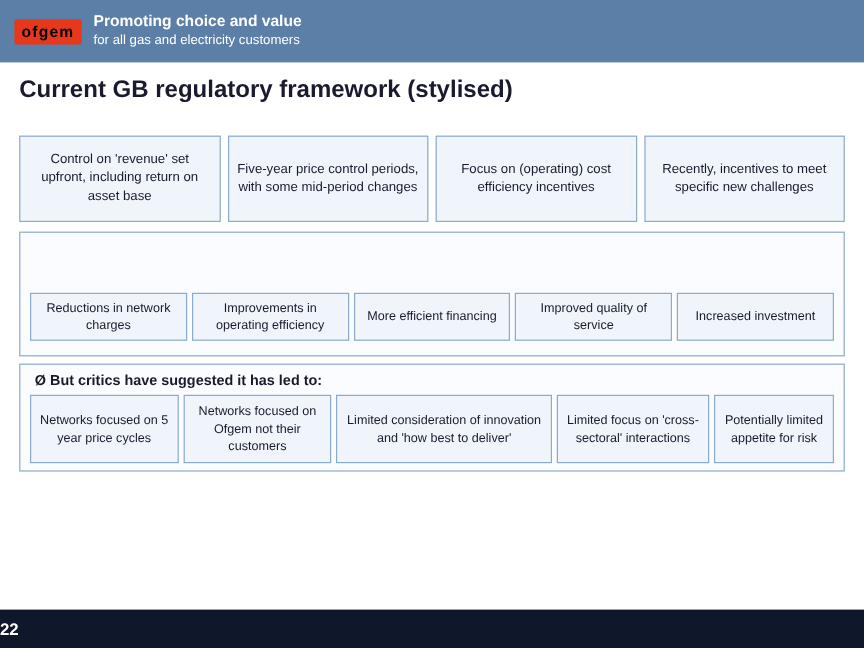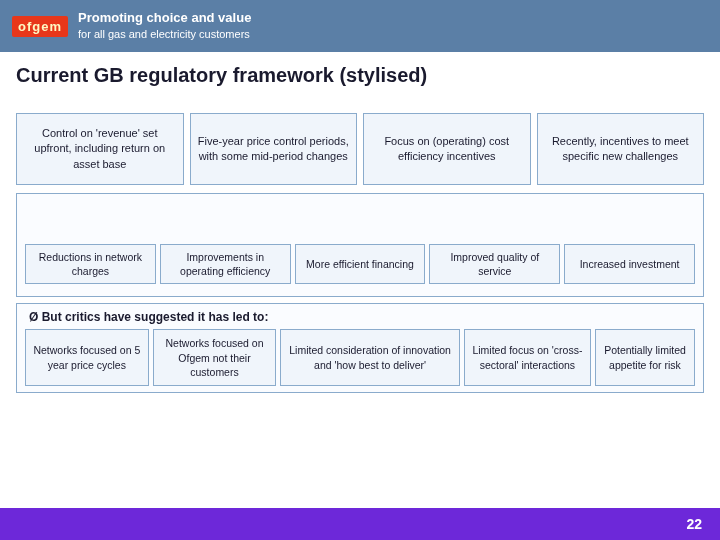--- a/index.html
+++ b/index.html
@@ -14,21 +14,21 @@
     
     .header {
       background: #5b7fa6;
       height: 52px;
       display: flex;
       align-items: center;
       padding: 0 12px;
     }
     .ofgem-logo {
       background: #e8371a;
-      color: #fef9c3;
+      color: #000000;
       font-size: 13px;
       font-weight: bold;
       padding: 3px 6px;
       border-radius: 2px;
       margin-right: 10px;
       letter-spacing: 1px;
     }
     .header-text {
       color: white;
       font-size: 11px;
@@ -129,24 +129,24 @@
       justify-content: center;
     }
 
     
     .page-number-bar {
       position: absolute;
       bottom: 0;
       right: 0;
       width: 100%;
       height: 32px;
-      background: #6d28d9;
-      display: flex;
-      align-items: center;
-      justify-content: flex-end;
+      background: #0f172a;
+      display: flex;
+      align-items: center;
+      justify-content: flex-start;
       padding-right: 18px;
     }
     .page-number {
       color: white;
       font-size: 14px;
       font-weight: bold;
     }
 
     .section-block {
       border: 1.5px solid #8aabcc;

